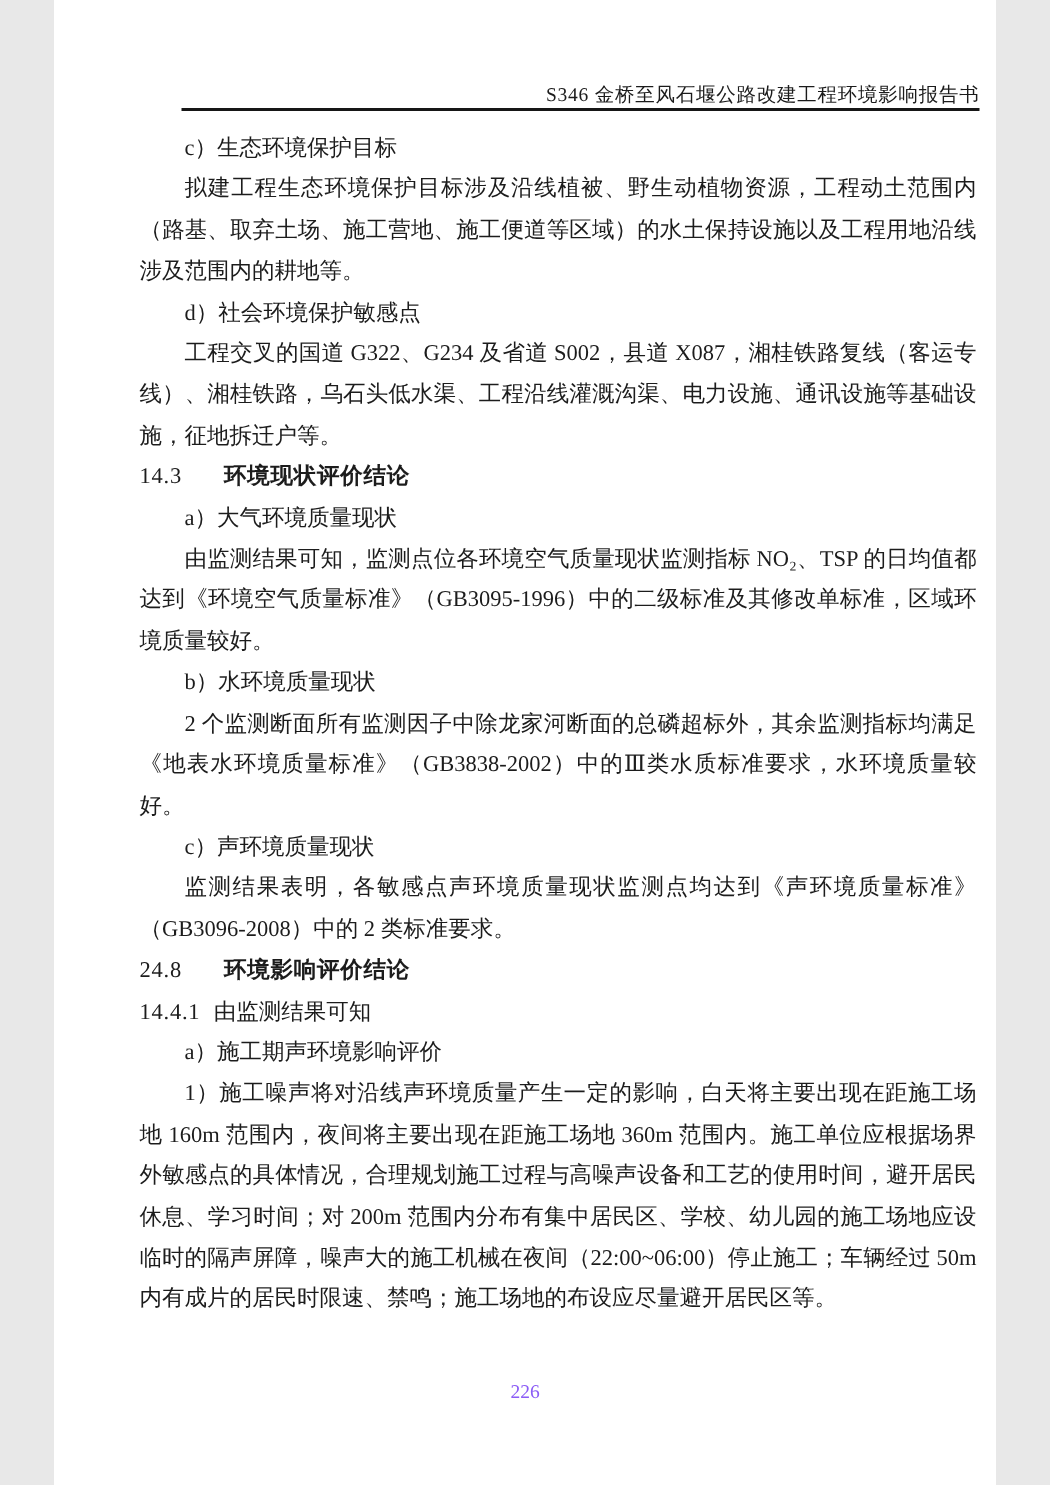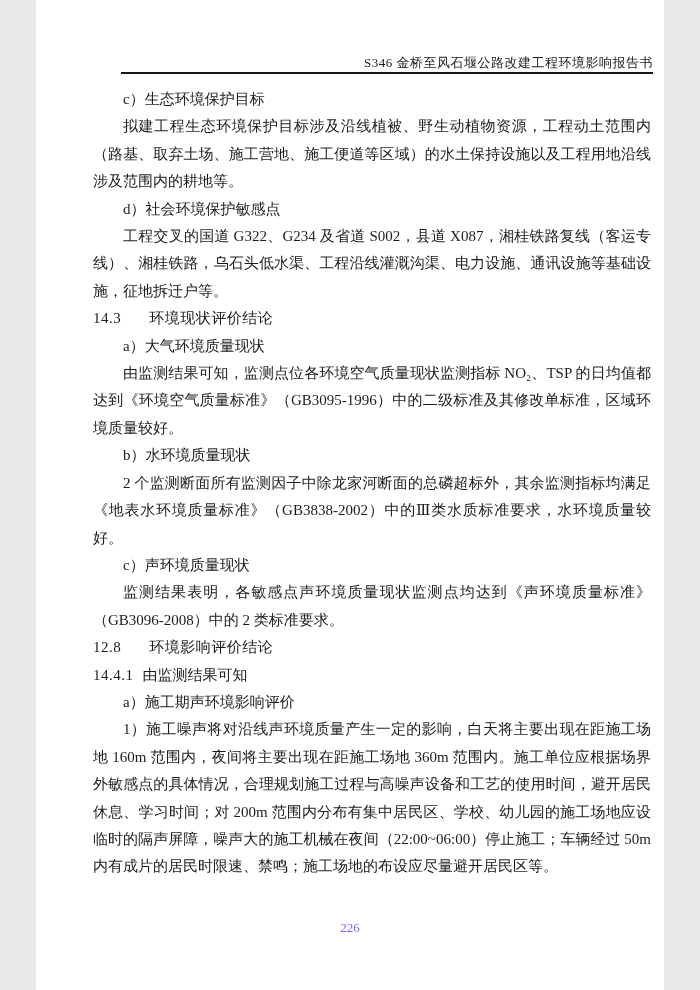--- a/index.html
+++ b/index.html
@@ -40,21 +40,21 @@
     width: 558px;
     font-size: 15px;
     line-height: 27.4px;
     text-align: justify;
   }
   .content p { margin: 0; }
   .item   { text-indent: 2em; }
   .para   { text-indent: 2em; }
   .heading { text-indent: 0; }
   .heading .h-num { font-weight: normal; margin-right: 28px; letter-spacing: 0.5px; }
-  .heading .h-text { font-weight: normal; letter-spacing: 0.5px; }
+  .heading .h-text { font-weight: bold; letter-spacing: 0.5px; }
   .subheading { text-indent: 0; }
   .subheading .h-num { margin-right: 9px; letter-spacing: 0.5px; }
   .footer {
     position: absolute;
     top: 920px;
     left: 0;
     width: 100%;
     text-align: center;
     font-size: 13px;
     color: #8b5cf6;
@@ -77,21 +77,21 @@
 
     <p class="heading"><span class="h-num">14.3</span><span class="h-text">环境现状评价结论</span></p>
 
     <p class="item">a）大气环境质量现状</p>
     <p class="para">由监测结果可知，监测点位各环境空气质量现状监测指标 NO₂、TSP 的日均值都达到《环境空气质量标准》（GB3095-1996）中的二级标准及其修改单标准，区域环境质量较好。</p>
     <p class="item">b）水环境质量现状</p>
     <p class="para">2 个监测断面所有监测因子中除龙家河断面的总磷超标外，其余监测指标均满足《地表水环境质量标准》（GB3838-2002）中的Ⅲ类水质标准要求，水环境质量较好。</p>
     <p class="item">c）声环境质量现状</p>
     <p class="para">监测结果表明，各敏感点声环境质量现状监测点均达到《声环境质量标准》（GB3096-2008）中的 2 类标准要求。</p>
 
-    <p class="heading"><span class="h-num">12.8</span><span class="h-text">环境影响评价结论</span></p>
+    <p class="heading"><span class="h-num">24.8</span><span class="h-text">环境影响评价结论</span></p>
 
     <p class="subheading"><span class="h-num">14.4.1</span><span class="h-text-sub">由监测结果可知</span></p>
 
     <p class="item">a）施工期声环境影响评价</p>
     <p class="para">1）施工噪声将对沿线声环境质量产生一定的影响，白天将主要出现在距施工场地 160m 范围内，夜间将主要出现在距施工场地 360m 范围内。施工单位应根据场界外敏感点的具体情况，合理规划施工过程与高噪声设备和工艺的使用时间，避开居民休息、学习时间；对 200m 范围内分布有集中居民区、学校、幼儿园的施工场地应设临时的隔声屏障，噪声大的施工机械在夜间（22:00~06:00）停止施工；车辆经过 50m 内有成片的居民时限速、禁鸣；施工场地的布设应尽量避开居民区等。</p>
   </div>
 
   <div class="footer">226</div>
 
 </div>

